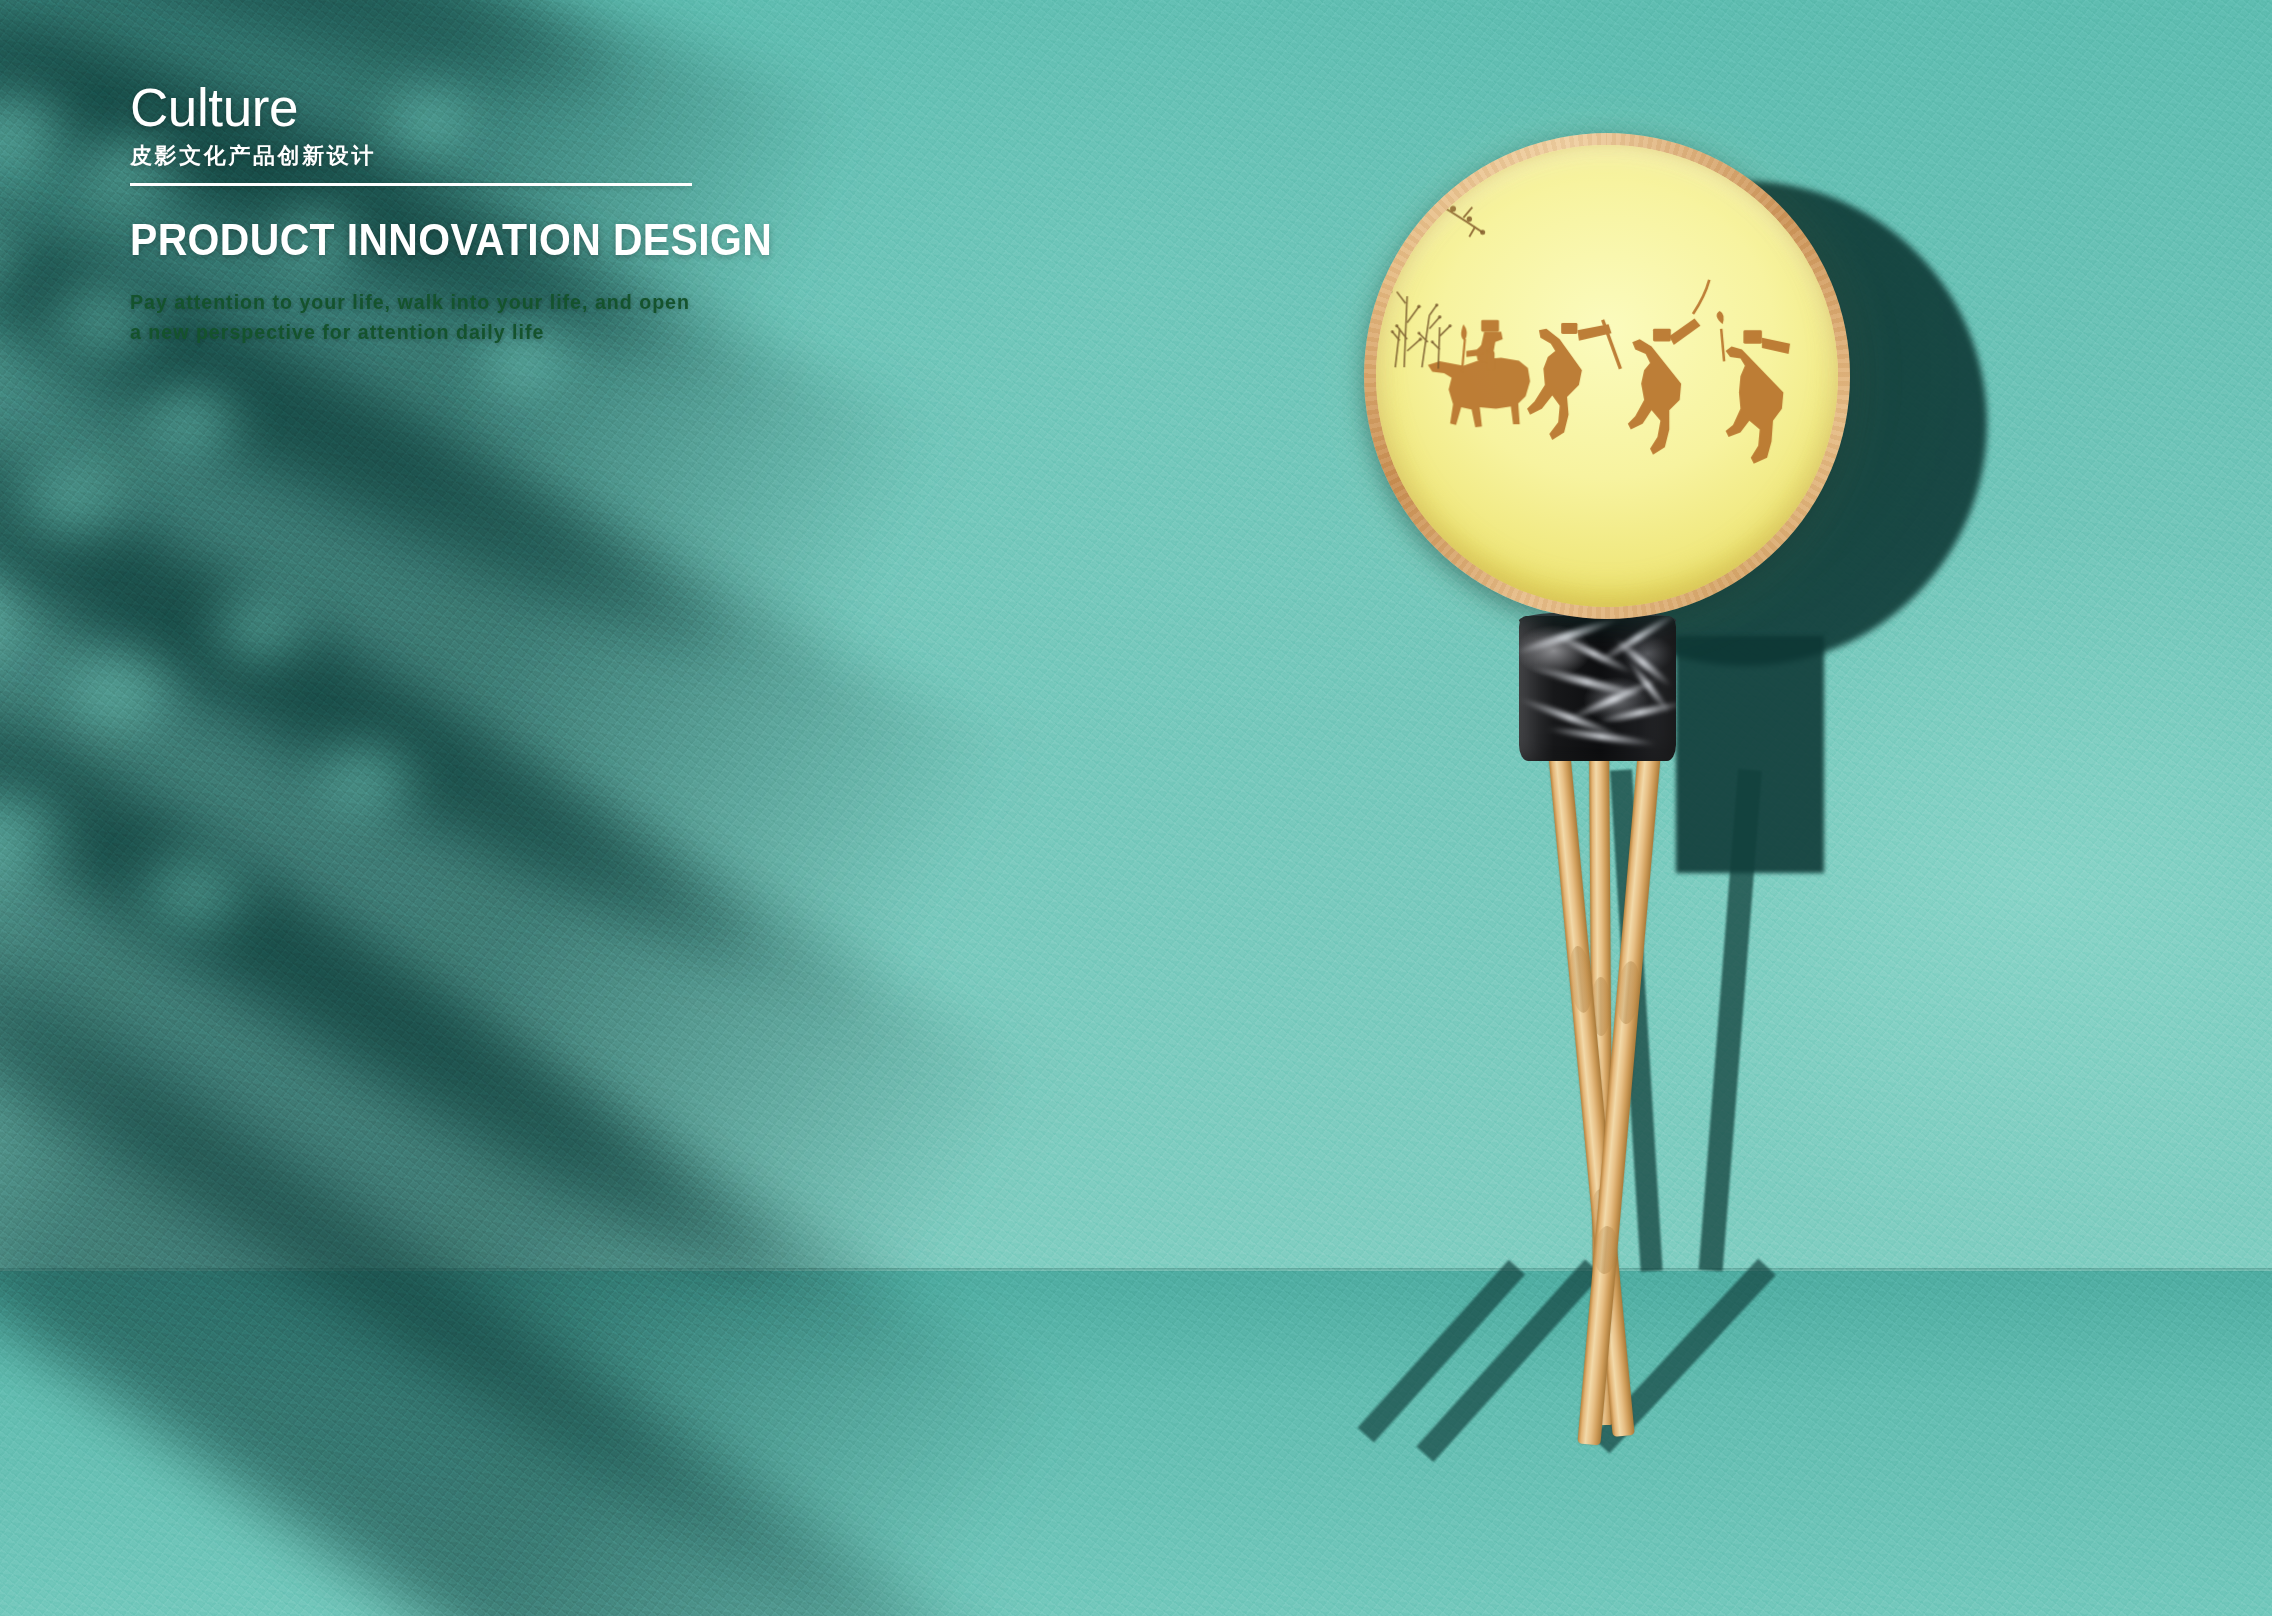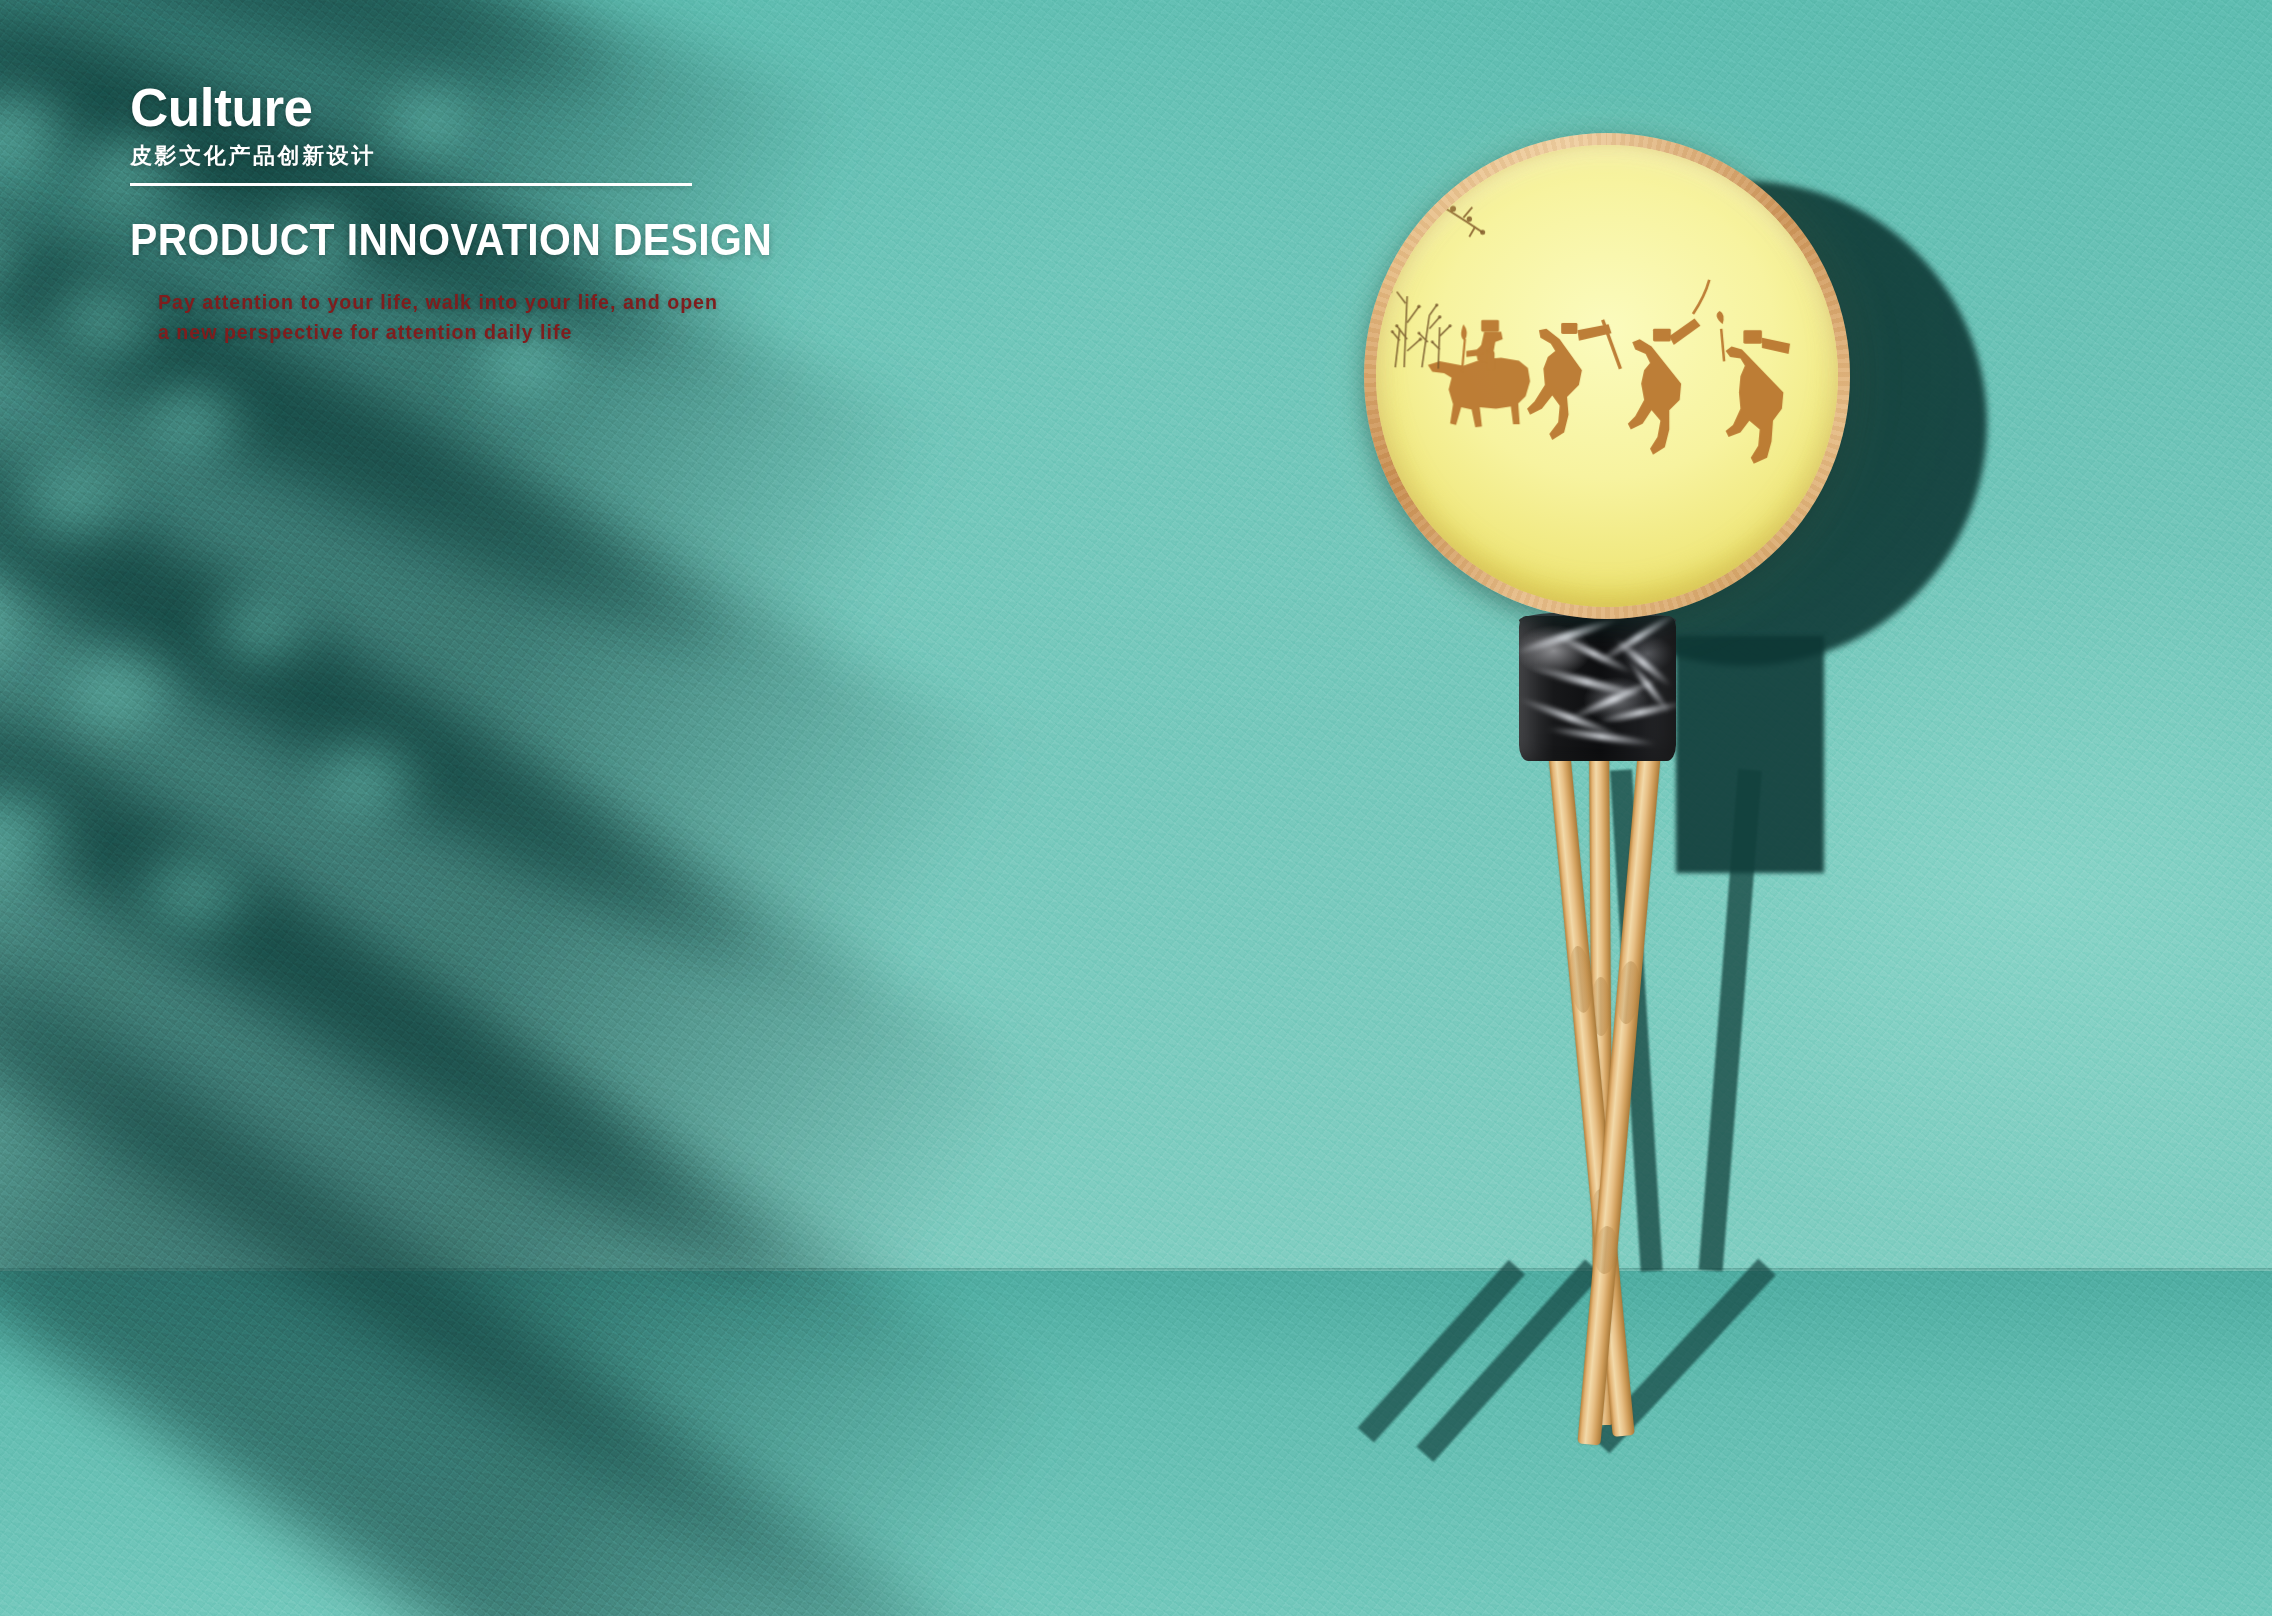--- a/index.html
+++ b/index.html
@@ -54,44 +54,43 @@
   }
   .darkband{
     position:absolute;
     background:linear-gradient(90deg, rgba(14,60,57,0), rgba(14,60,57,.55) 28%, rgba(14,60,57,.55) 62%, rgba(14,60,57,0));
     filter:blur(30px);
   }
 
   
   .textblock{position:absolute;left:130px;top:81px;width:962px;}
   .t-culture{
-    font-size:53px;font-weight:700;color:#ffffff;letter-spacing:-0.4px;line-height:1;
+    font-size:53px;font-weight:400;color:#ffffff;letter-spacing:-0.4px;line-height:1;
     text-shadow:0 1.5px 6.7px rgba(0,0,0,.30);
   }
   .t-cn{
     margin-top:11px;font-size:22px;font-weight:700;color:#ffffff;
     letter-spacing:2.6px;line-height:1;
     font-family:Liberation Serif, serif;
     text-shadow:0 1.5px 6px rgba(0,0,0,.30);
   }
   .rule{
     margin-top:15.5px;width:562px;height:3.7px;background:#ffffff;
     box-shadow:0 1.5px 5.2px rgba(0,0,0,.22);
   }
   .t-main{
     margin-top:32px;font-size:44px;font-weight:700;color:#ffffff;
     letter-spacing:0.4px;line-height:1;
     transform:scaleX(.93);transform-origin:left center;
     text-shadow:0 1.5px 6.7px rgba(0,0,0,.28);
   }
   .t-sub{
-    margin-top:24.4px;font-size:19.6px;font-weight:700;color:#7f1d1d;
+    margin-top:24.4px;font-size:19.6px;font-weight:700;color:#14532d;
     letter-spacing:1px;line-height:1.55;
     text-shadow:0 0.7px 4.4px rgba(0,0,0,.26);
-    margin-left:28px;
   }
 
   
   .lamp{position:absolute;left:0;top:0;width:2273px;height:1617px;pointer-events:none;}
 
   
   .shade-shadow{
     position:absolute;left:1502px;top:181px;width:485px;height:485px;border-radius:50%;
     background:radial-gradient(circle at 40% 40%, rgba(13,55,52,.92), rgba(13,55,52,.88) 74%, rgba(13,55,52,.80) 100%);
     filter:blur(3px);

